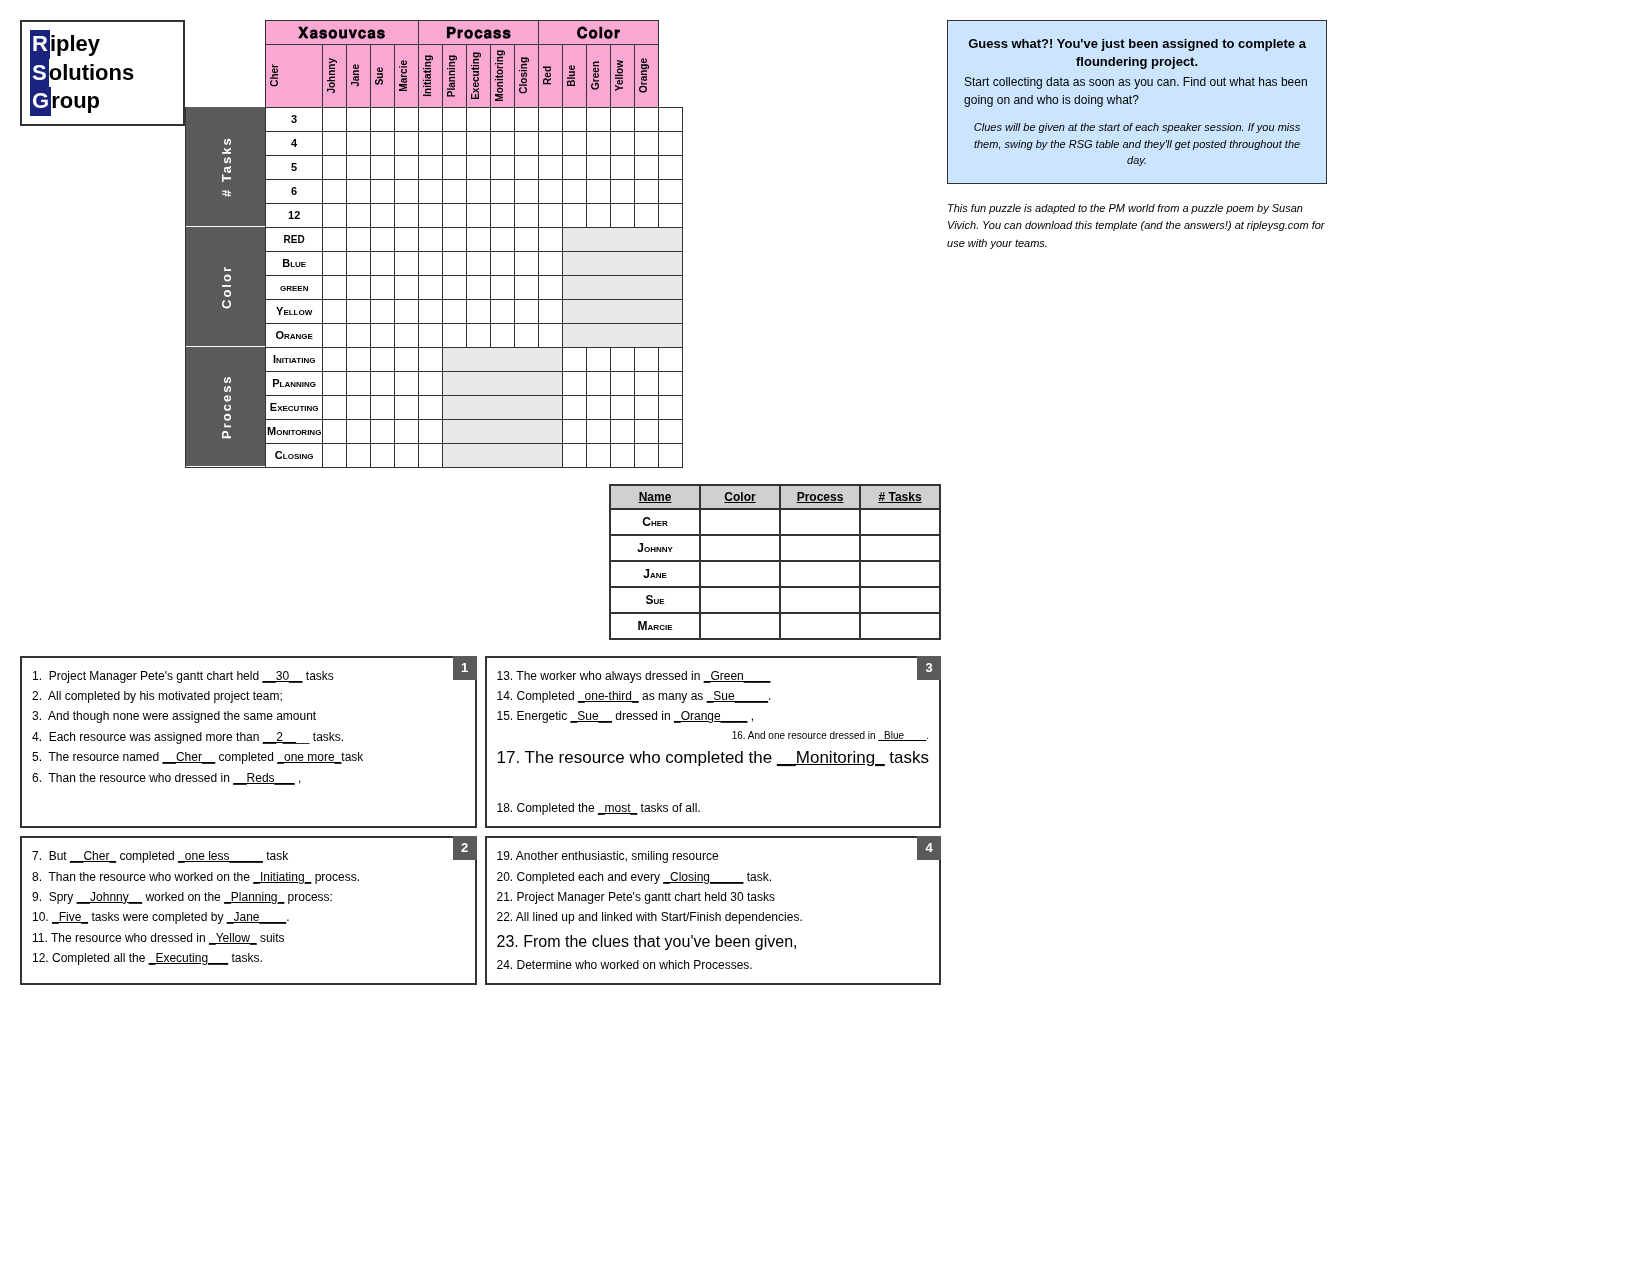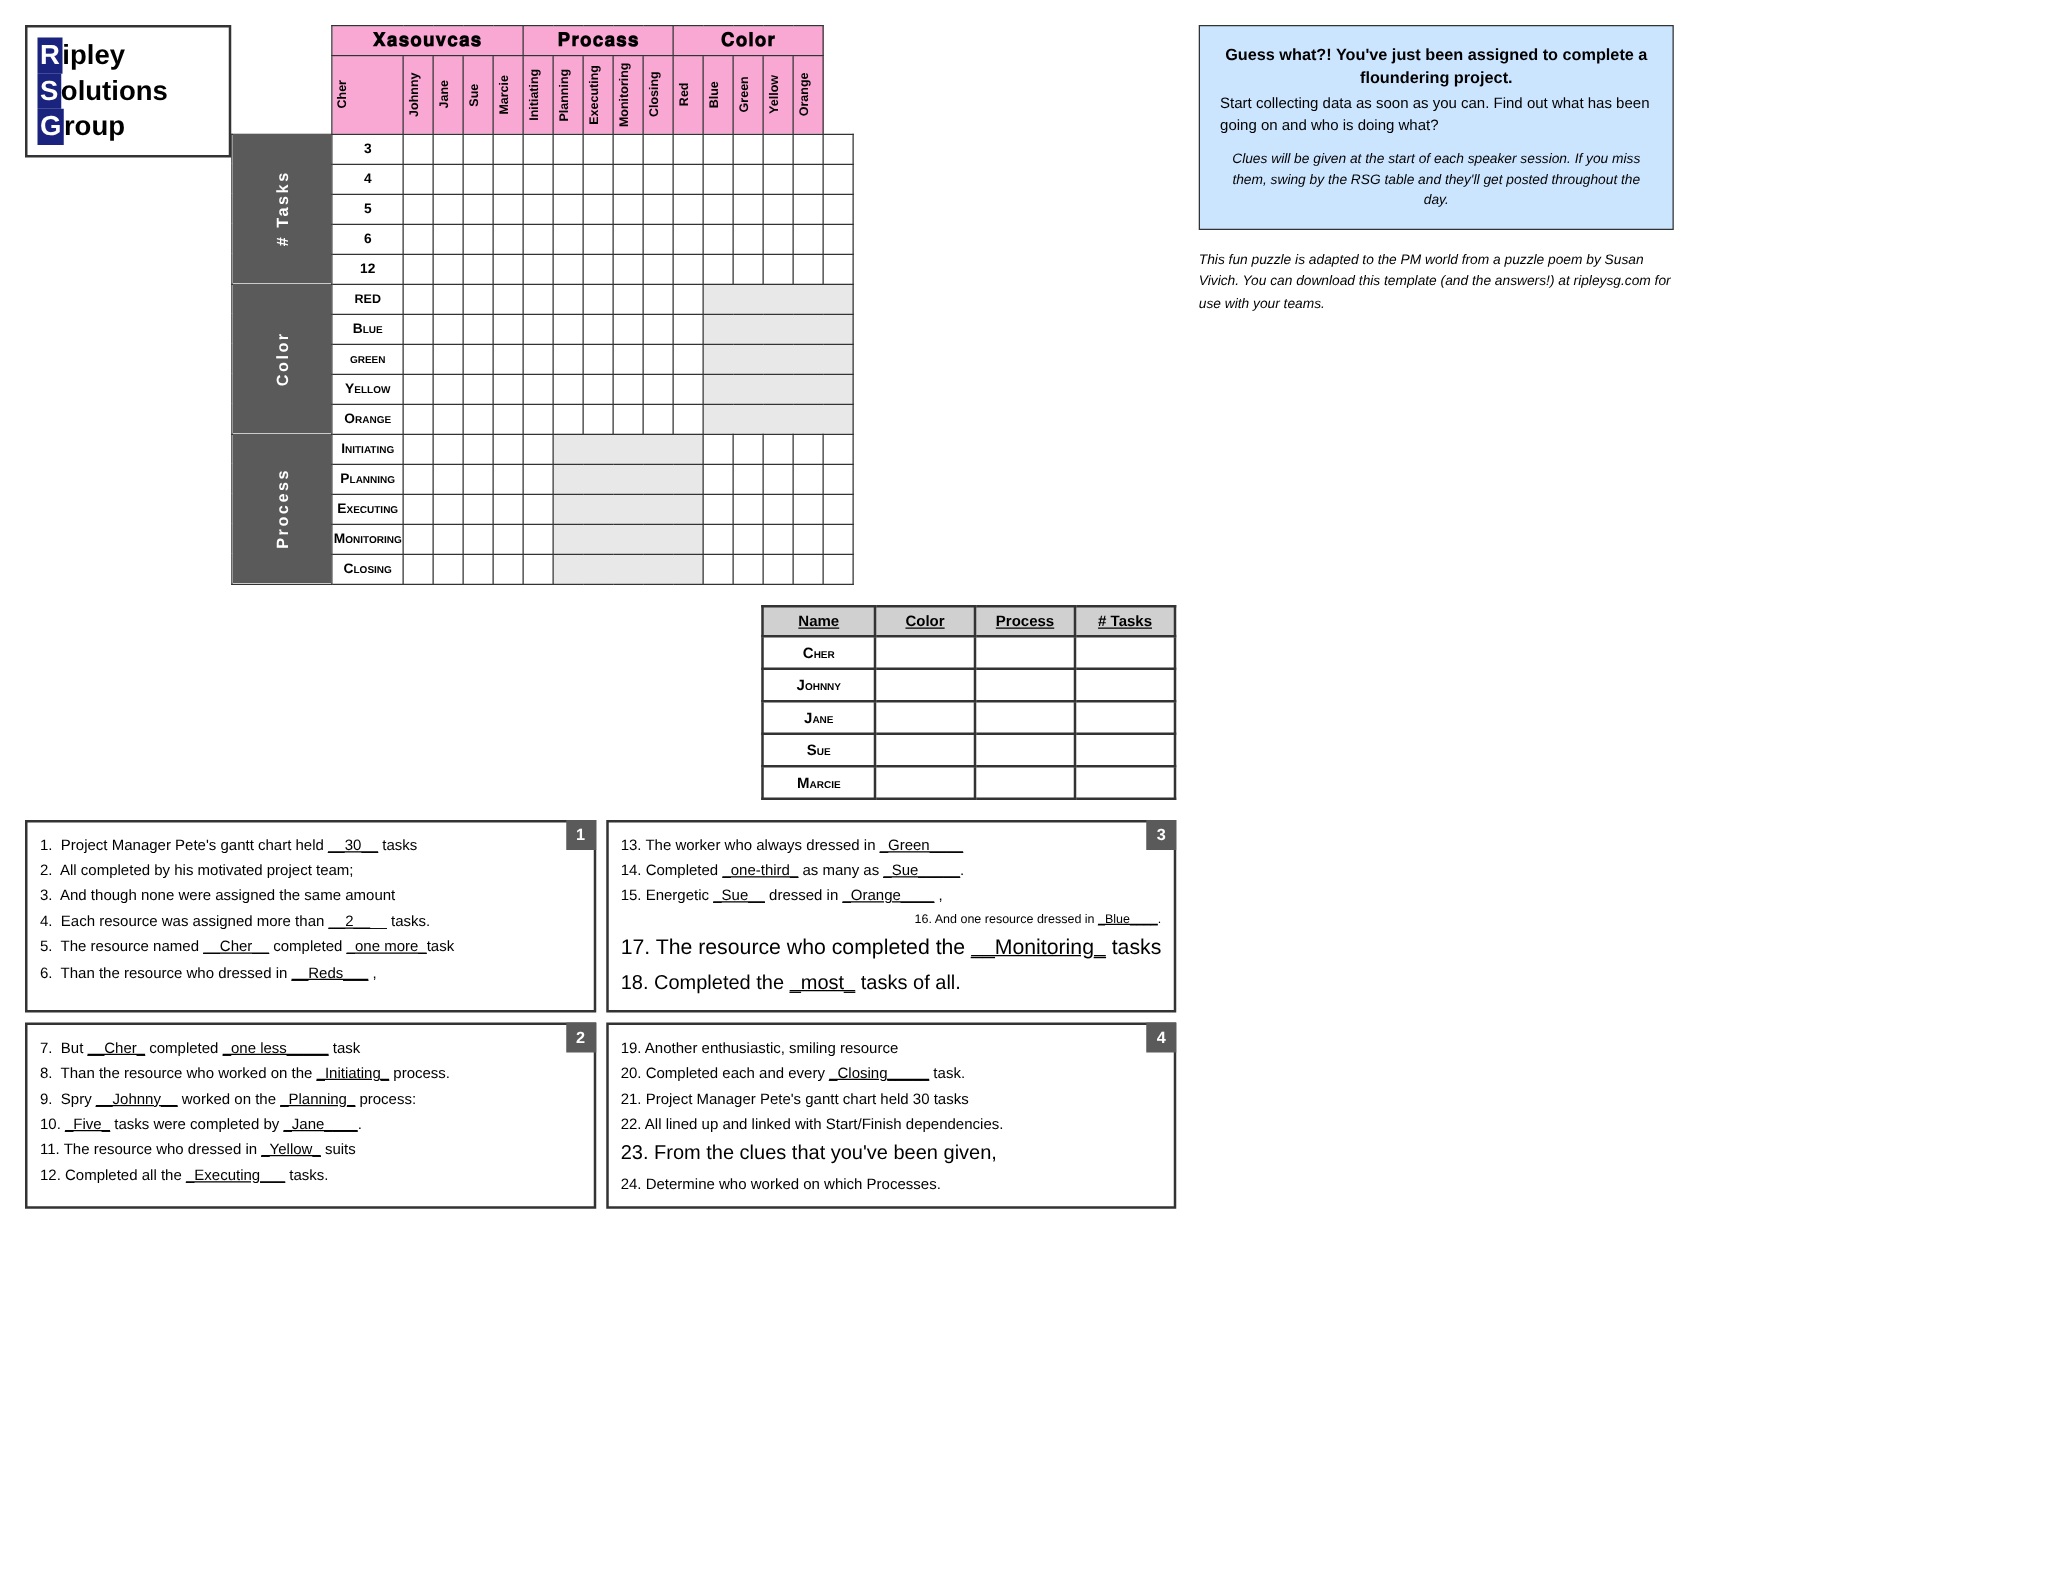--- a/index.html
+++ b/index.html
@@ -8,21 +8,21 @@
       font-family: Arial, sans-serif;
       font-size: 12px;
       width: 1650px;
       min-height: 1275px;
       padding: 20px;
       color: #000;
     }
 
     .main-container {
       display: flex;
-      gap: 18px;
+      gap: 6px;
       align-items: flex-start;
     }
 
     .left-section {
       display: flex;
       flex-direction: column;
       gap: 8px;
     }
 
     
@@ -580,21 +580,21 @@
         <div style="font-size:12px;">6.&nbsp; Than the resource who dressed in <span class="clue-underline">__Reds___</span> ,</div>
       </div>
 
       <div class="clue-box">
         <div class="clue-number-badge">3</div>
         <div style="font-size:12px;">13. The worker who always dressed in <span class="clue-underline">_Green____</span></div>
         <div style="font-size:12px;">14. Completed <span class="clue-underline">_one-third_</span> as many as <span class="clue-underline">_Sue_____</span>.</div>
         <div style="font-size:12px;">15. Energetic <span class="clue-underline">_Sue__</span> dressed in <span class="clue-underline">_Orange____</span> ,</div>
         <div style="font-size:10px;text-align:right;">16. And one resource dressed in <span class="clue-underline">_Blue____</span>.</div>
         <div style="font-size:17px;text-align:center;">17. The resource who completed the <span class="clue-underline">__Monitoring_</span> tasks</div>
-        <div style="font-size:16px;">18. Completed the <span class="clue-underline">_most_</span> tasks of all.</div>
+        <div style="font-size:12px;margin-top:25px;">18. Completed the <span class="clue-underline">_most_</span> tasks of all.</div>
       </div>
 
       <div class="clue-box">
         <div class="clue-number-badge">2</div>
         <div style="font-size:12px;">7.&nbsp; But <span class="clue-underline">__Cher_</span> completed <span class="clue-underline">_one less_____</span> task</div>
         <div style="font-size:12px;">8.&nbsp; Than the resource who worked on the <span class="clue-underline">_Initiating_</span> process.</div>
         <div style="font-size:12px;">9.&nbsp; Spry <span class="clue-underline">__Johnny__</span> worked on the <span class="clue-underline">_Planning_</span> process:</div>
         <div style="font-size:12px;">10. <span class="clue-underline">_Five_</span> tasks were completed by <span class="clue-underline">_Jane____</span>.</div>
         <div style="font-size:12px;">11. The resource who dressed in <span class="clue-underline">_Yellow_</span> suits</div>
         <div style="font-size:12px;">12. Completed all the <span class="clue-underline">_Executing___</span> tasks.</div>

